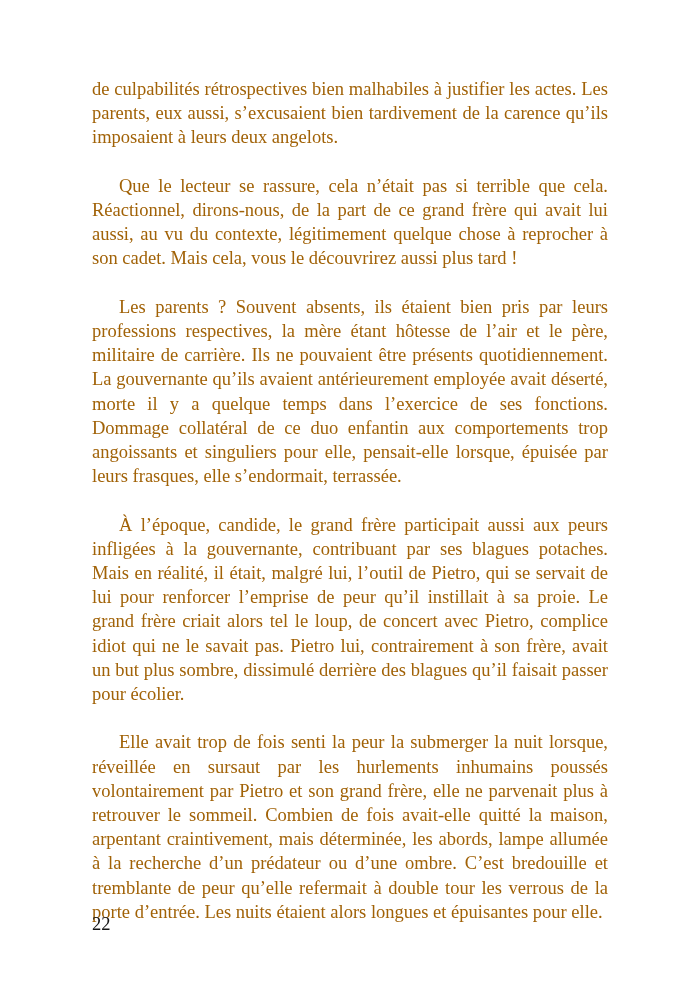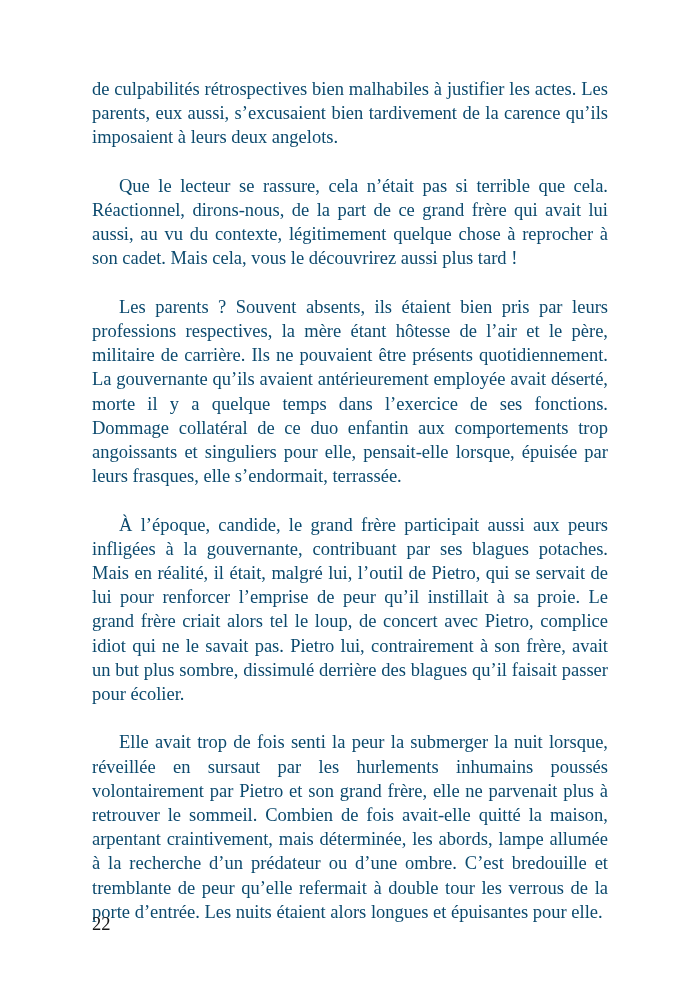--- a/index.html
+++ b/index.html
@@ -12,21 +12,21 @@
     background: #ffffff;
     position: relative;
     overflow: hidden;
     font-family: "Liberation Serif", serif;
   }
   .text-block {
     position: absolute;
     left: 92px;
     top: 77px;
     width: 516px;
-    color: #0c4a6e;
+    color: #a16207;
     font-size: 18.5px;
     line-height: 24.2px;
     text-align: justify;
     text-align-last: left;
   }
   .text-block p {
     margin: 0 0 24.2px 0;
     padding: 0;
     text-indent: 27px;
   }

